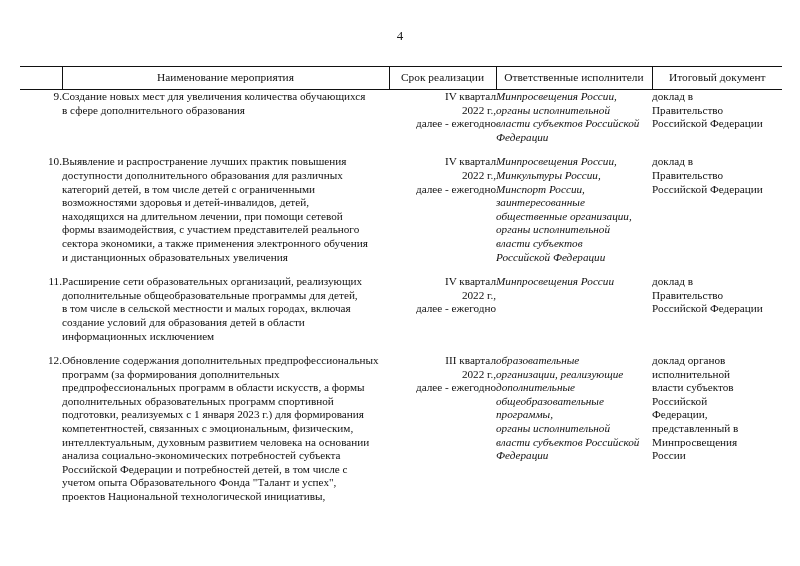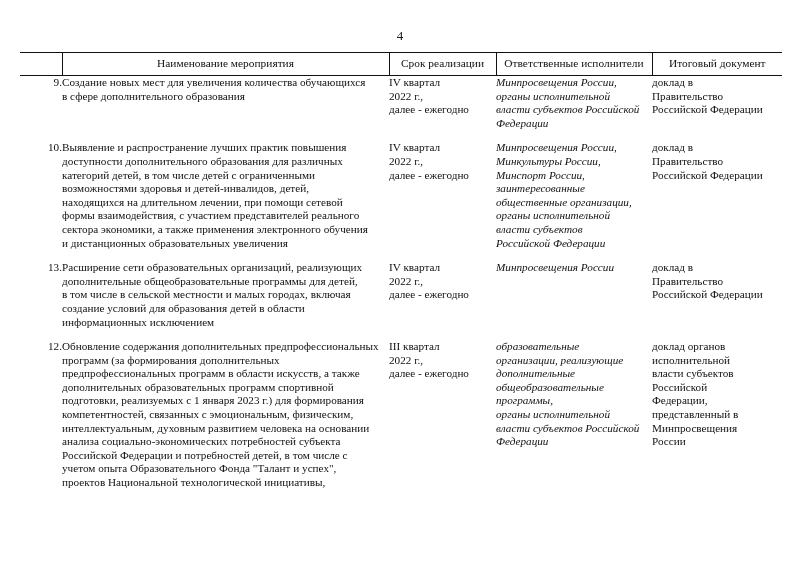--- a/index.html
+++ b/index.html
@@ -24,21 +24,21 @@
     text-align: center;
     font-size: 13px;
     line-height: 16px;
     color: #1a1a1a;
   }
 
   
   .doc-table {
     position: absolute;
     left: 20px;
-    top: 52px;
+    top: 66px;
     width: 762px;
     border-collapse: collapse;
     table-layout: fixed;
   }
   .doc-table thead th {
     border-top: 1.6px solid #111;
     border-bottom: 1.6px solid #111;
     border-left: 1.1px solid #111;
     font-weight: normal;
     font-size: 11.4px;
@@ -73,21 +73,21 @@
     line-height: 13.6px;
     white-space: nowrap;
   }
   .cell-name {
     padding-top: 12px;
     padding-right: 6px;
     text-align: left;
   }
   .cell-term {
     padding-top: 12px;
-    text-align: left;
+    text-align: right;
     padding-left: 2px;
     padding-right: 2px;
   }
   .cell-resp {
     padding-top: 12px;
     padding-left: 12px;
     padding-right: 4px;
     text-align: left;
     font-style: italic;
   }
@@ -199,21 +199,21 @@
           </td>
         </tr>
         <tr class="row-gap">
           <td></td>
           <td></td>
           <td></td>
           <td></td>
           <td></td>
         </tr>
         <tr>
-          <td class="cell-num">13.</td>
+          <td class="cell-num">11.</td>
           <td class="cell-name">
             <span class="ln">Расширение сети образовательных организаций, реализующих</span>
             <span class="ln">дополнительные общеобразовательные программы для детей,</span>
             <span class="ln">в том числе в сельской местности и малых городах, включая</span>
             <span class="ln">создание условий для образования детей в области</span>
             <span class="ln">информационных исключением</span>
           </td>
           <td class="cell-term">
             <span class="ln">IV квартал</span>
             <span class="ln">2022 г.,</span>
@@ -233,21 +233,21 @@
           <td></td>
           <td></td>
           <td></td>
           <td></td>
         </tr>
         <tr>
           <td class="cell-num">12.</td>
           <td class="cell-name">
             <span class="ln">Обновление содержания дополнительных предпрофессиональных</span>
             <span class="ln">программ (за формирования дополнительных</span>
-            <span class="ln">предпрофессиональных программ в области искусств, а также</span>
+            <span class="ln">предпрофессиональных программ в области искусств, а формы</span>
             <span class="ln">дополнительных образовательных программ спортивной</span>
             <span class="ln">подготовки, реализуемых с 1 января 2023 г.) для формирования</span>
             <span class="ln">компетентностей, связанных с эмоциональным, физическим,</span>
             <span class="ln">интеллектуальным, духовным развитием человека на основании</span>
             <span class="ln">анализа социально-экономических потребностей субъекта</span>
             <span class="ln">Российской Федерации и потребностей детей, в том числе с</span>
             <span class="ln">учетом опыта Образовательного Фонда "Талант и успех",</span>
             <span class="ln">проектов Национальной технологической инициативы,</span>
           </td>
           <td class="cell-term">

